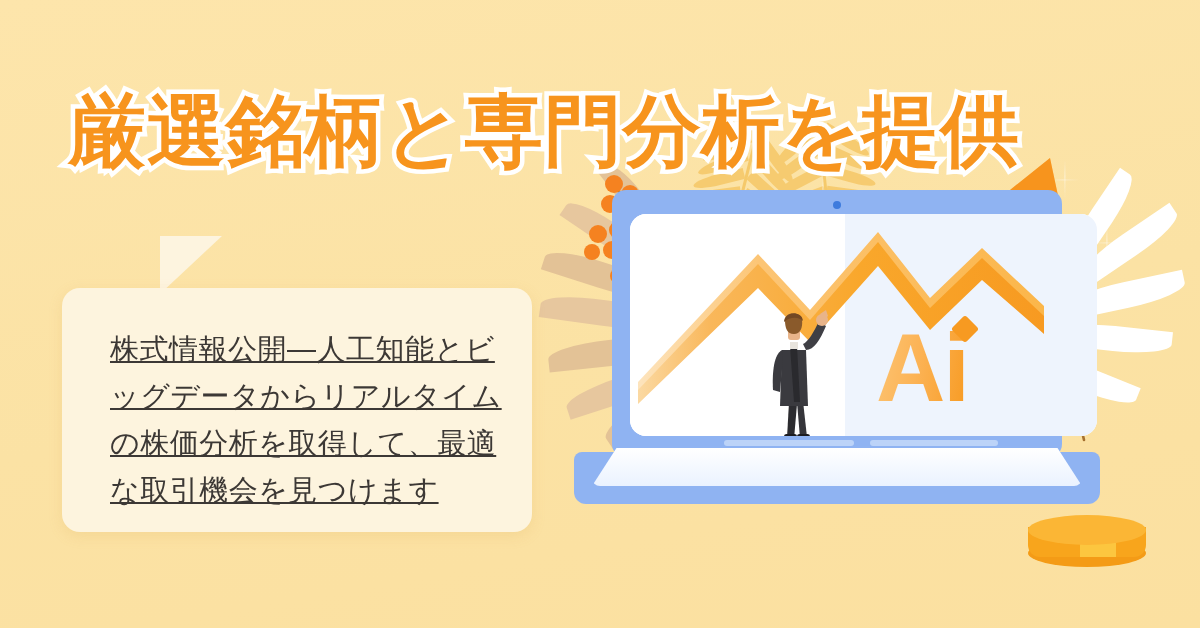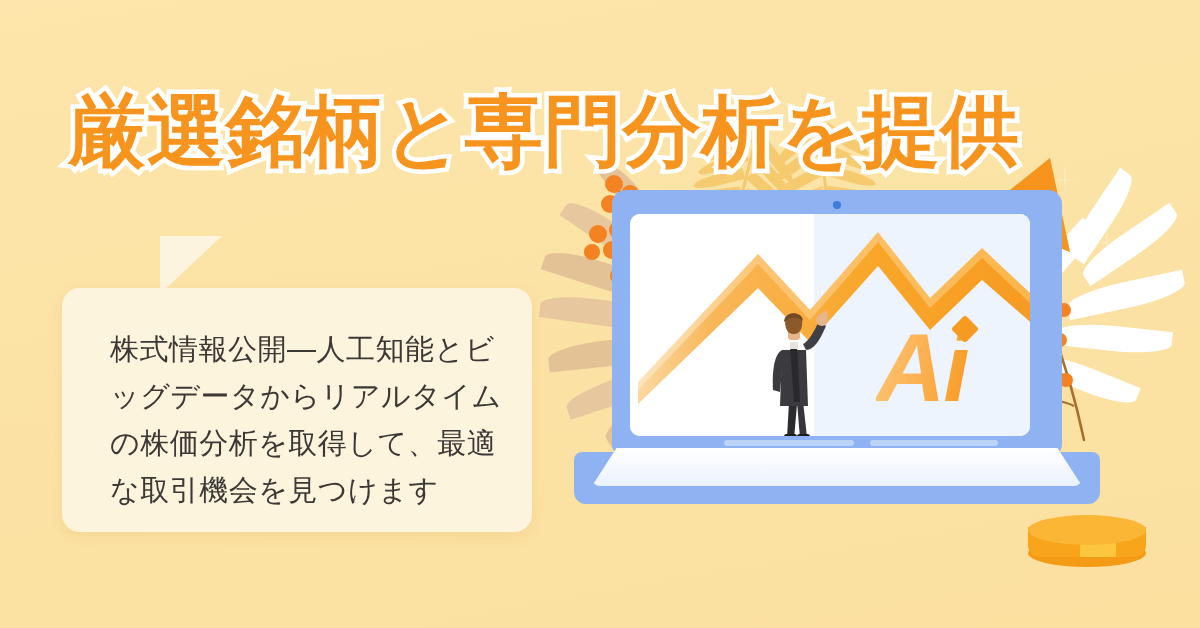--- a/index.html
+++ b/index.html
@@ -57,31 +57,32 @@
   }
   .card{
     position:absolute;left:62px;top:288px;width:470px;height:244px;
     background:#fdf4de;border-radius:18px;
     box-shadow:0 4px 14px rgba(214,166,84,.18);
   }
   .card-text{
     position:absolute;left:48px;top:38px;width:400px;
     font-size:29px;line-height:1.62;color:#3c3835;letter-spacing:.5px;
     font-weight:400;
+    text-decoration:underline;
   }
 
   
   .laptop{position:absolute;left:612px;top:190px;width:450px;height:320px;}
   .lid{
     position:absolute;left:0;top:0;width:450px;height:268px;
     background:#8fb3f2;border-radius:14px;
   }
   .lid-inner{
-    position:absolute;left:18px;top:24px;width:400px;height:222px;
-    background:#ffffff;border-radius:10px;overflow:hidden;font-style:italic;
+    position:absolute;left:18px;top:24px;width:467px;height:222px;
+    background:#ffffff;border-radius:16px;overflow:hidden;
   }
   .screen-left{position:absolute;left:0;top:0;width:46%;height:100%;background:#ffffff;}
   .screen-right{position:absolute;left:46%;top:0;width:54%;height:100%;background:#eef4fd;}
   .cam{position:absolute;left:50%;top:11px;width:8px;height:8px;border-radius:50%;
        background:#3e7bdd;transform:translateX(-50%);}
   .base{
     position:absolute;left:-38px;top:262px;width:526px;height:52px;
     background:#8fb3f2;border-radius:8px 8px 12px 12px;
   }
   .base-top{

